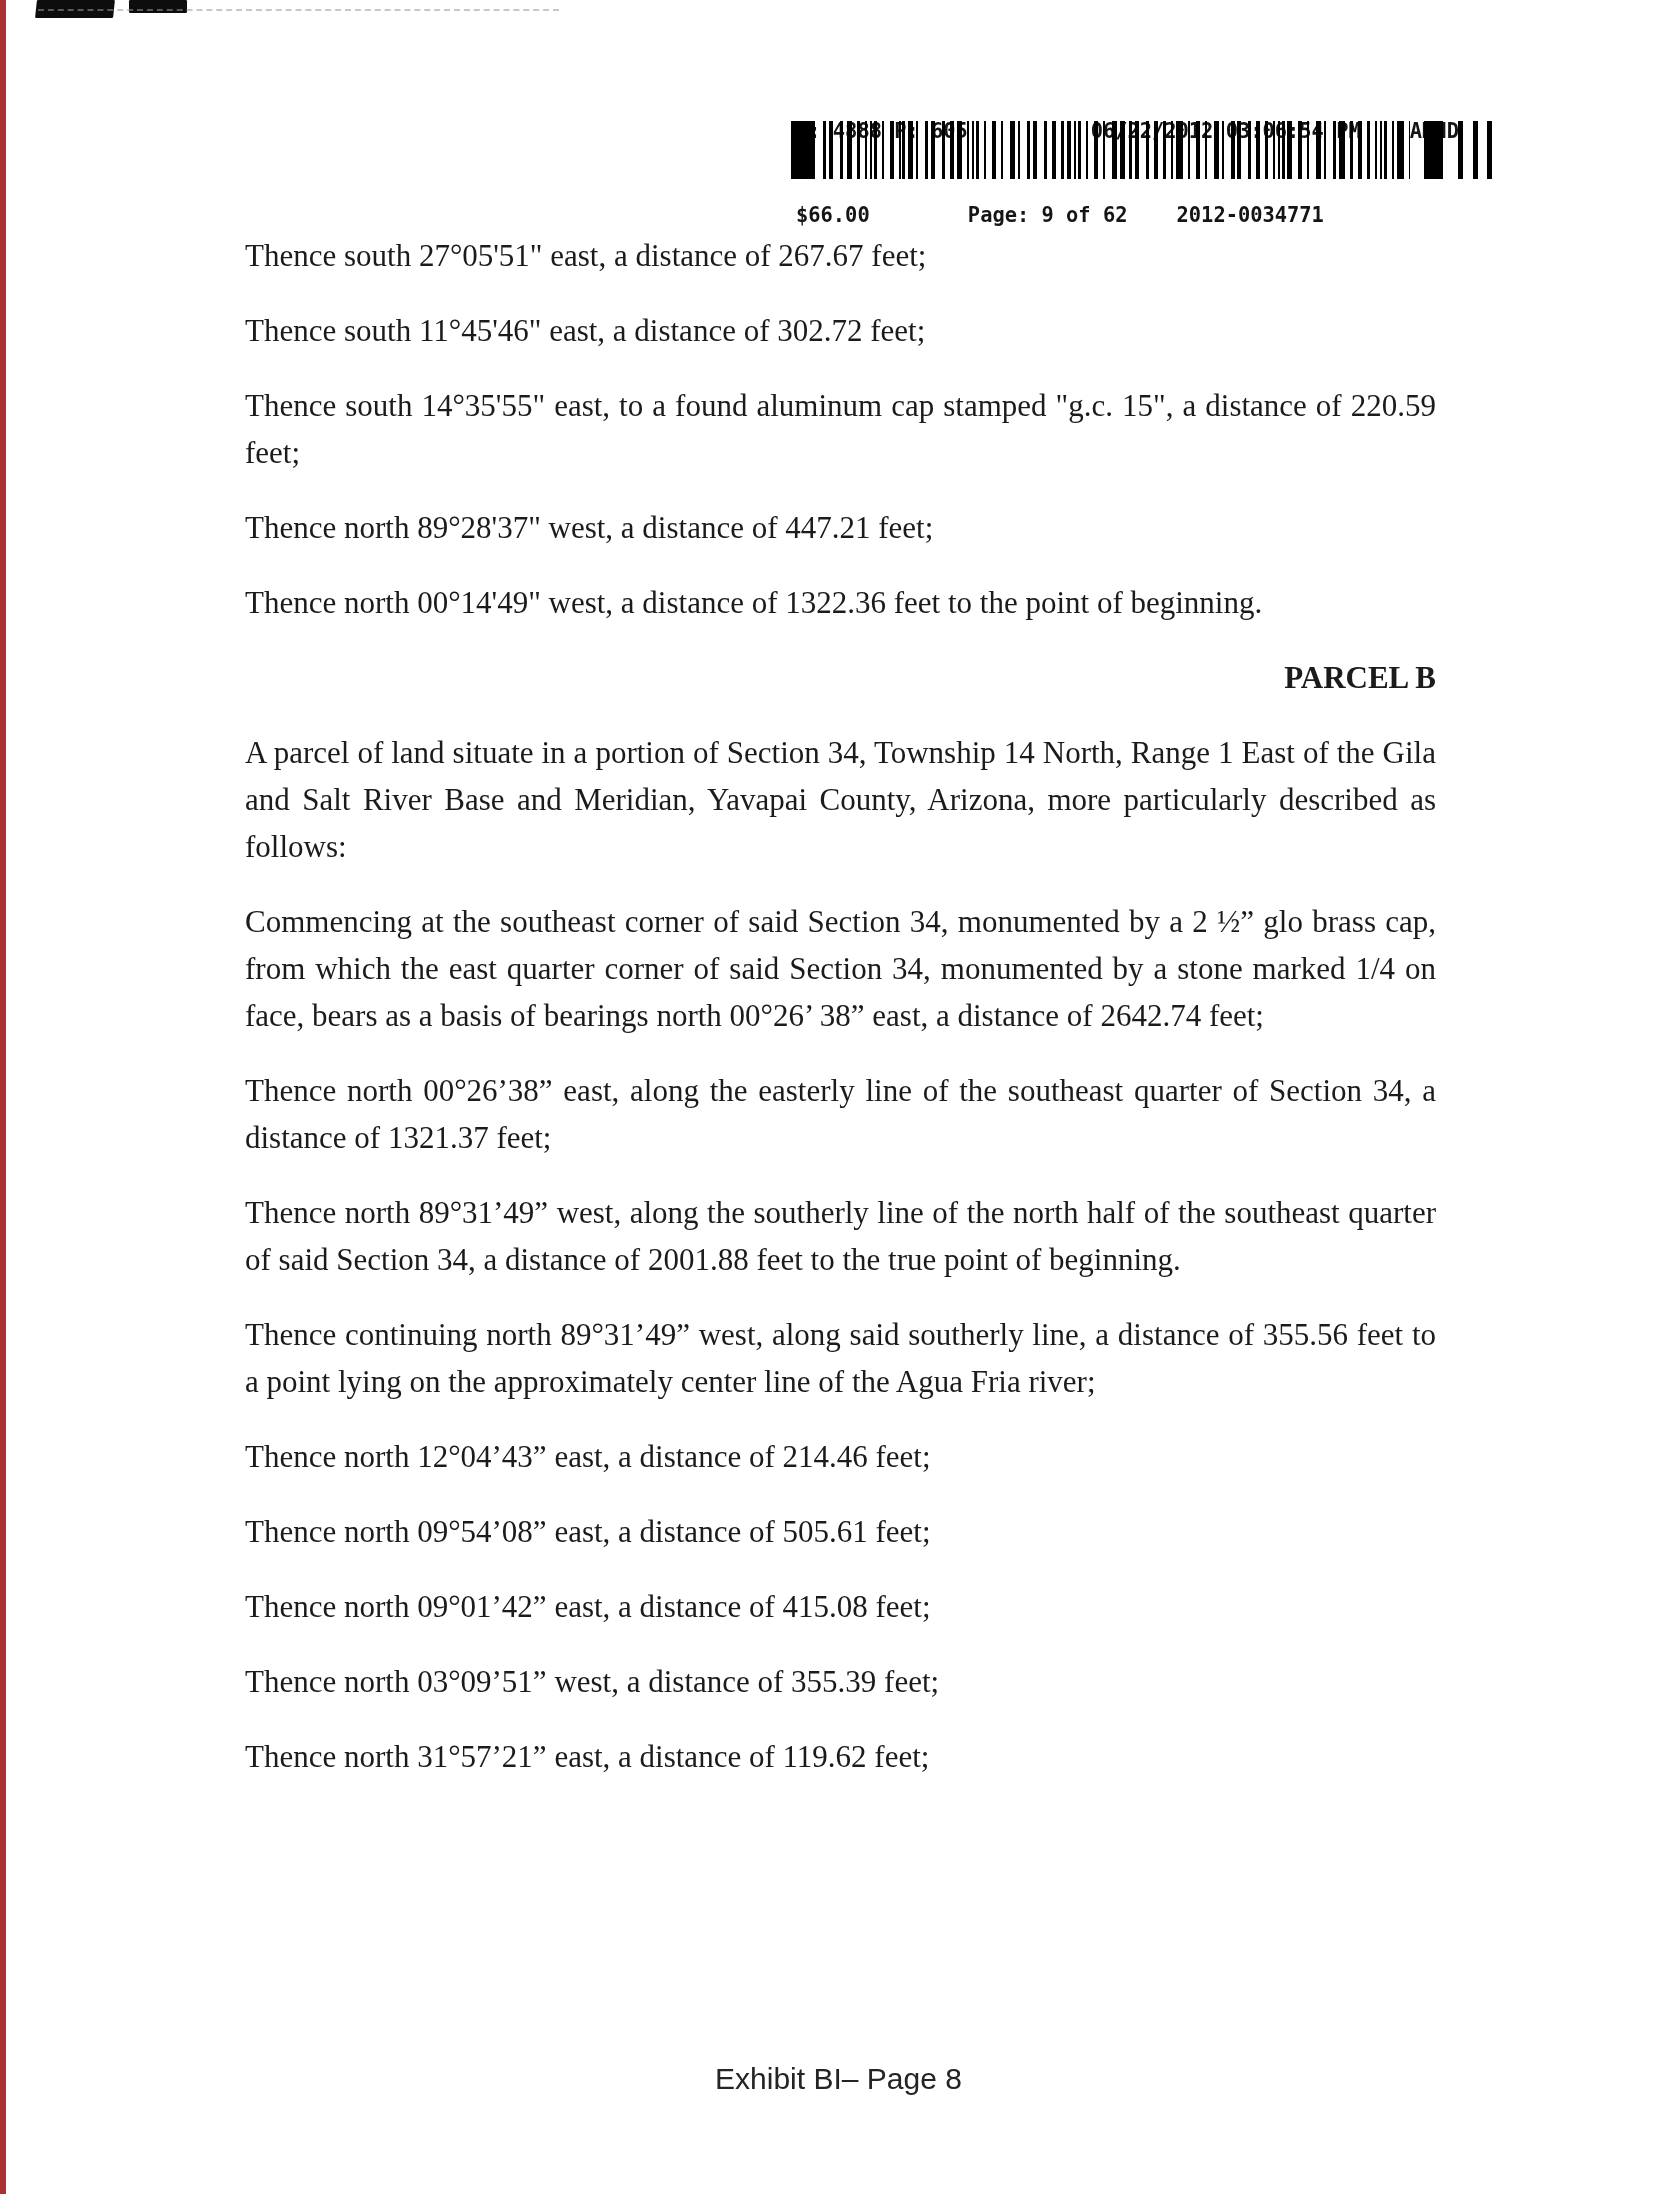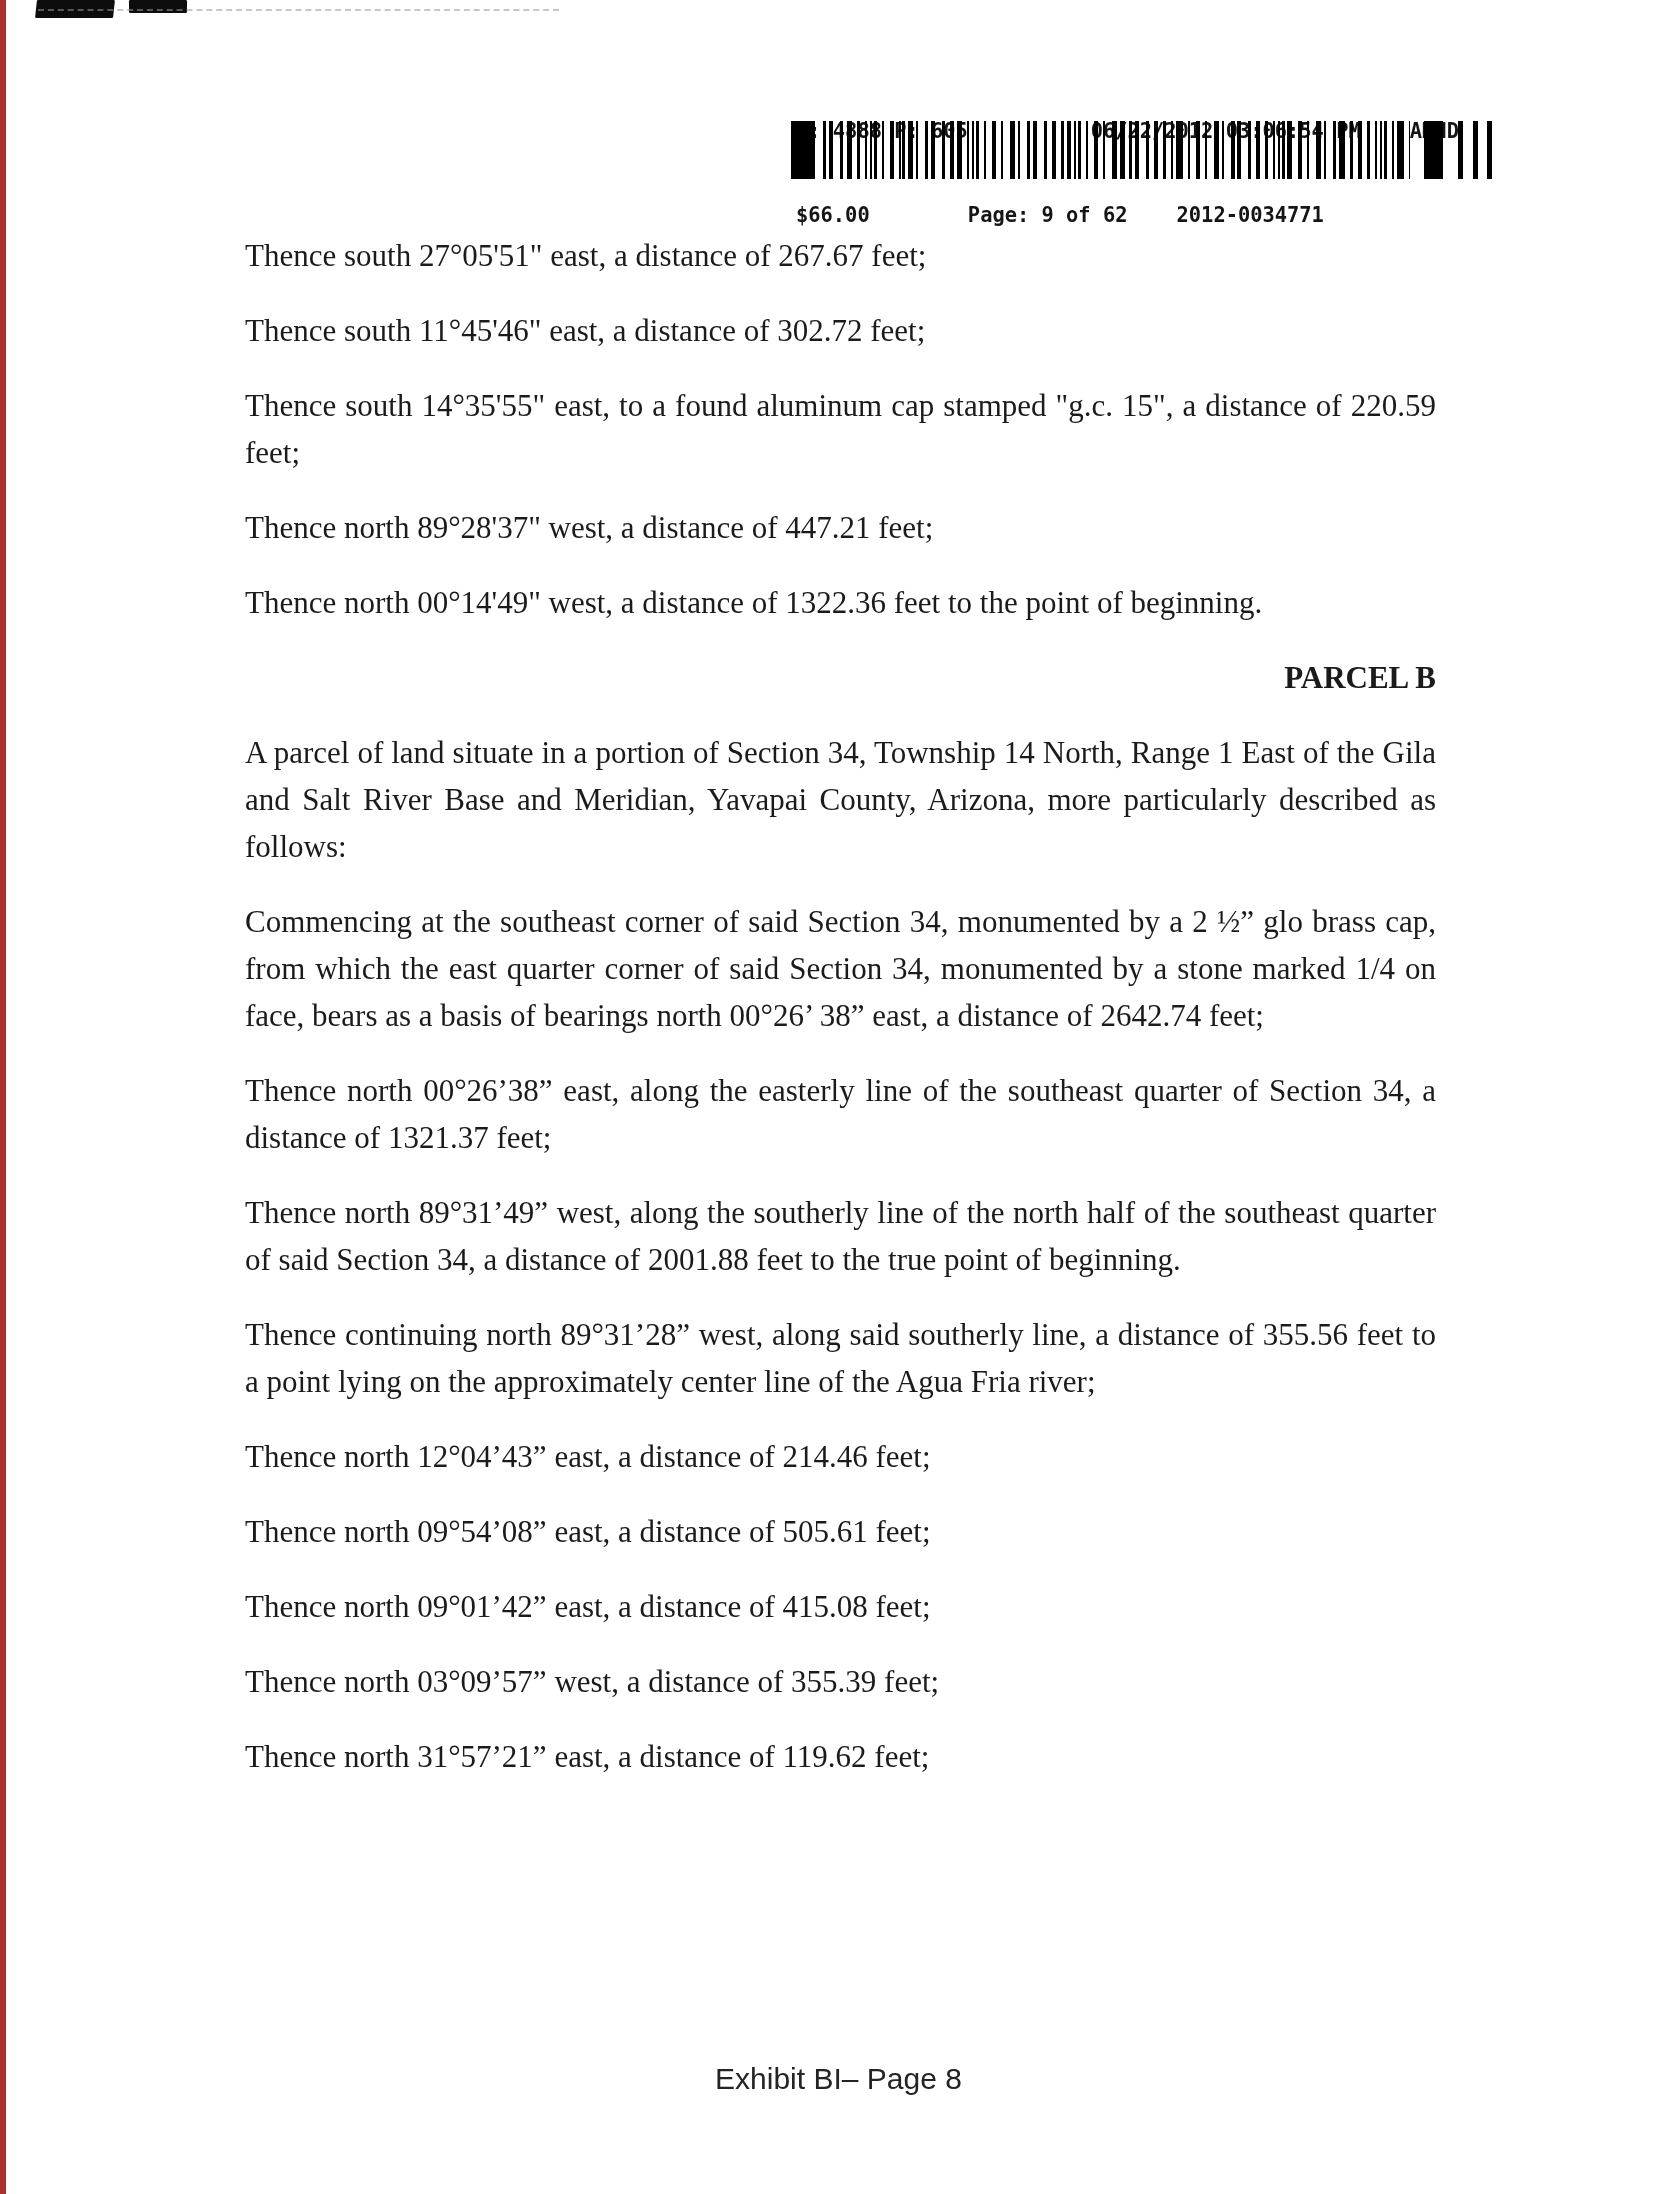--- a/index.html
+++ b/index.html
@@ -81,24 +81,24 @@
       <div class="para">Thence south 27°05'51" east, a distance of 267.67 feet;</div>
       <div class="para">Thence south 11°45'46" east, a distance of 302.72 feet;</div>
       <div class="para">Thence south 14°35'55" east, to a found aluminum cap stamped "g.c. 15", a distance of 220.59 feet;</div>
       <div class="para">Thence north 89°28'37" west, a distance of 447.21 feet;</div>
       <div class="para">Thence north 00°14'49" west, a distance of 1322.36 feet to the point of beginning.</div>
       <div class="para heading">PARCEL B</div>
       <div class="para">A parcel of land situate in a portion of Section 34, Township 14 North, Range 1 East of the Gila and Salt River Base and Meridian, Yavapai County, Arizona, more particularly described as follows:</div>
       <div class="para">Commencing at the southeast corner of said Section 34, monumented by a 2 ½” glo brass cap, from which the east quarter corner of said Section 34, monumented by a stone marked 1/4 on face, bears as a basis of bearings north 00°26’ 38” east, a distance of 2642.74 feet;</div>
       <div class="para">Thence north 00°26’38” east, along the easterly line of the southeast quarter of Section 34, a distance of 1321.37 feet;</div>
       <div class="para">Thence north 89°31’49” west, along the southerly line of the north half of the southeast quarter of said Section 34, a distance of 2001.88 feet to the true point of beginning.</div>
-      <div class="para">Thence continuing north 89°31’28” west, along said southerly line, a distance of 355.56 feet to a point lying on the approximately center line of the Agua Fria river;</div>
+      <div class="para">Thence continuing north 89°31’49” west, along said southerly line, a distance of 355.56 feet to a point lying on the approximately center line of the Agua Fria river;</div>
       <div class="para">Thence north 12°04’43” east, a distance of 214.46 feet;</div>
       <div class="para">Thence north 09°54’08” east, a distance of 505.61 feet;</div>
       <div class="para">Thence north 09°01’42” east, a distance of 415.08 feet;</div>
-      <div class="para">Thence north 03°09’57” west, a distance of 355.39 feet;</div>
+      <div class="para">Thence north 03°09’51” west, a distance of 355.39 feet;</div>
       <div class="para">Thence north 31°57’21” east, a distance of 119.62 feet;</div>
     </div>
 
   <div class="footer">Exhibit BI– Page 8</div>
 
 </div>
 
 
 </body></html>

